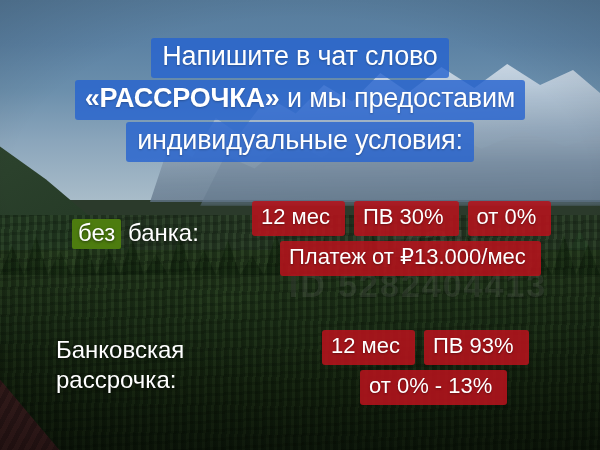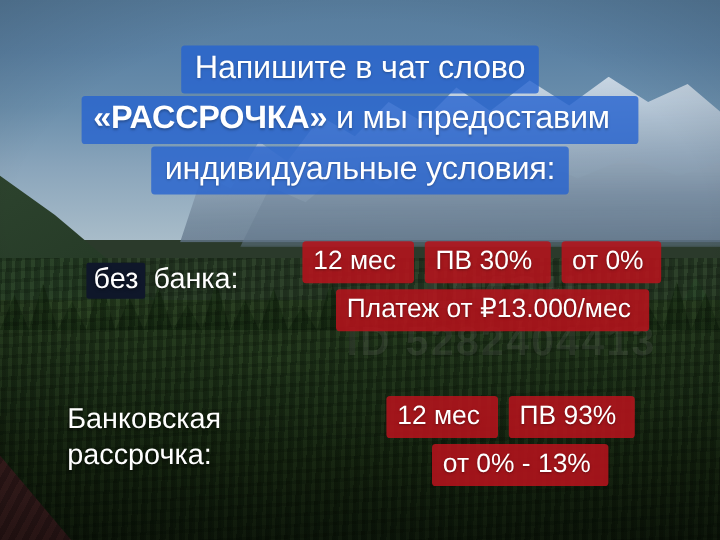--- a/index.html
+++ b/index.html
@@ -120,35 +120,35 @@
     display:inline-block;
     background:rgba(37,99,208,.80);
     color:#fff;
     padding:5px 11px 8px 11px;
     border-radius:3px;
     font-size:27px;
     letter-spacing:-.2px;
     white-space:nowrap;
     text-shadow:0 1px 2px rgba(0,0,0,.25);
   }
-  .hl-line.l2 .chip{font-size:27px;padding-left:10px;padding-right:24px;}
+  .hl-line.l2 .chip{font-size:27px;padding-left:10px;padding-right:10px;}
   .hl-line .bold{font-weight:700;}
 
   
   .row{position:absolute;}
 
   .row-label{
     color:#ffffff;
     font-size:24px;
     line-height:30px;
     text-shadow:0 1px 3px rgba(0,0,0,.55);
     white-space:nowrap;
   }
   .row-label .hl-blue{
-    background:#0f172a;
+    background:#4d7c0f;
     padding:1px 6px 3px 6px;
     border-radius:2px;
     display:inline-block;
     line-height:26px;
   }
 
   .badge{
     display:inline-block;
     background:rgba(181,19,28,.88);
     color:#fff;

